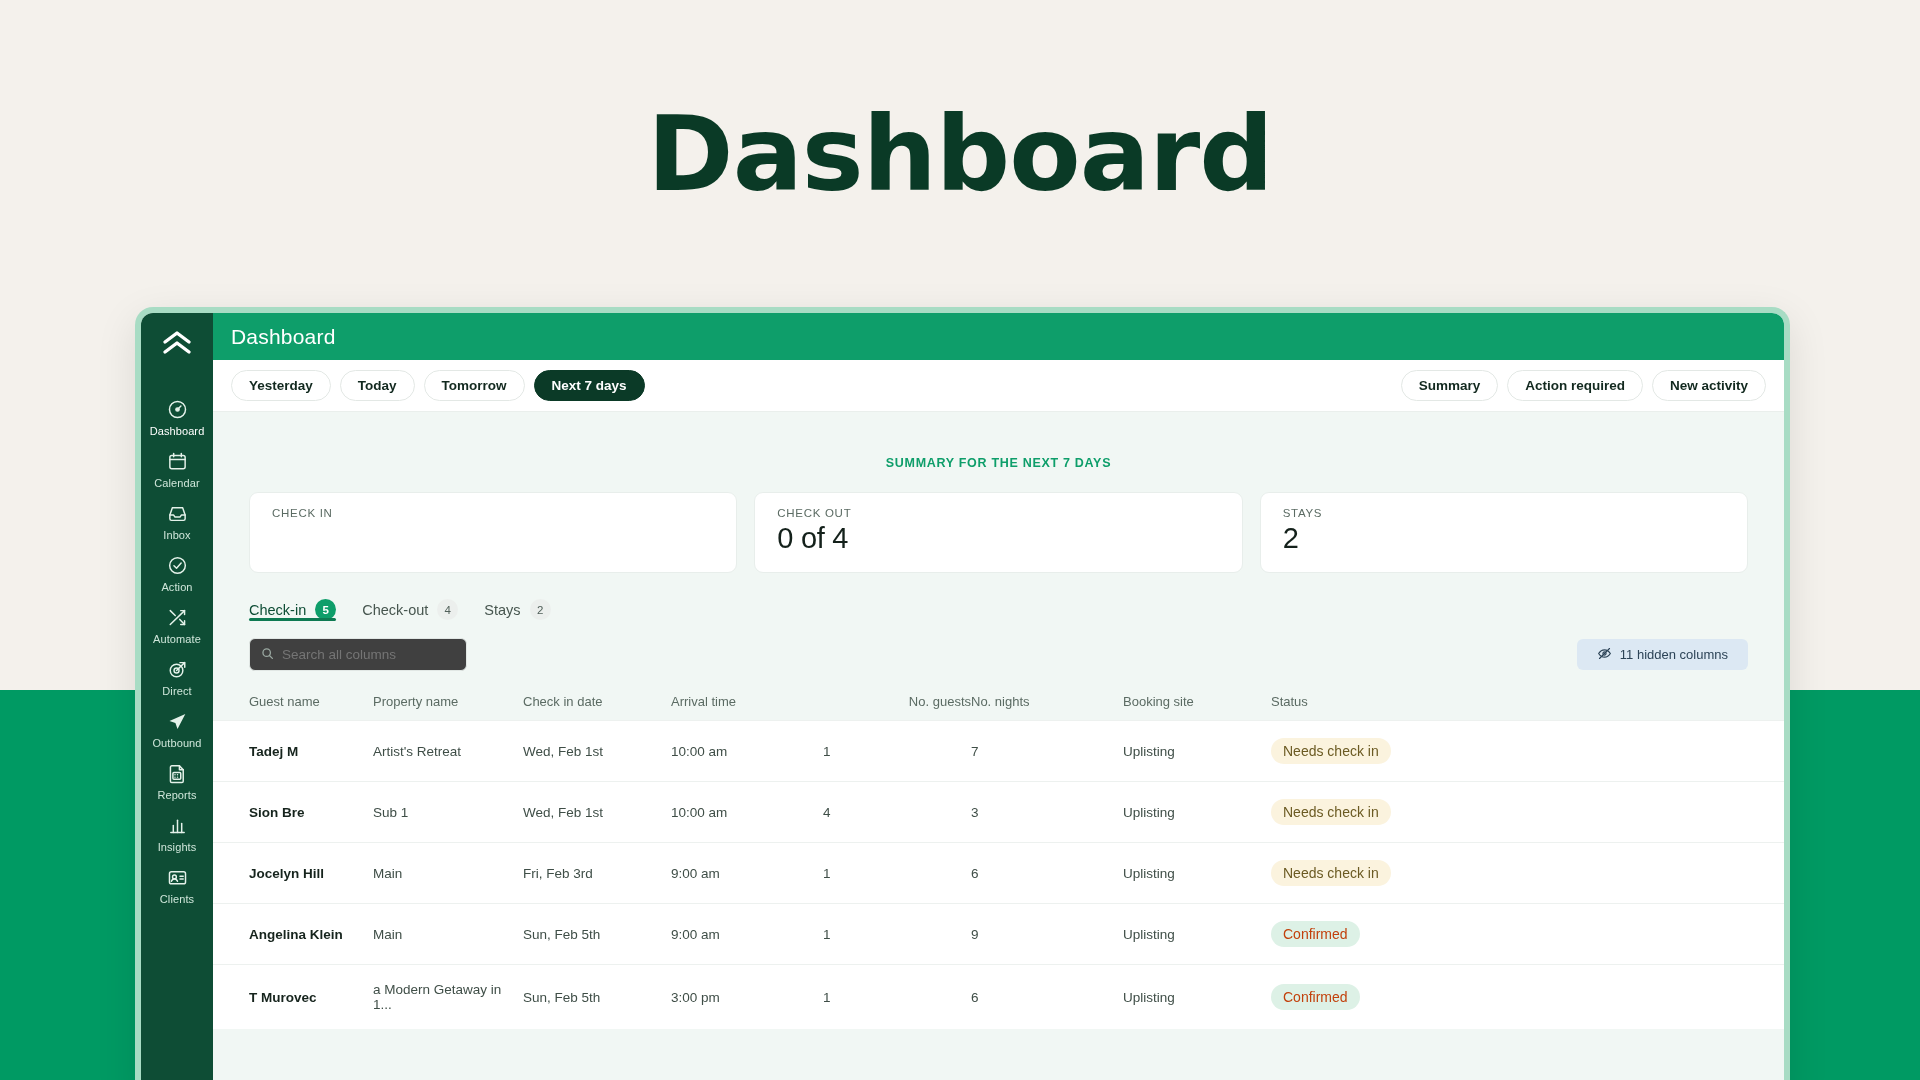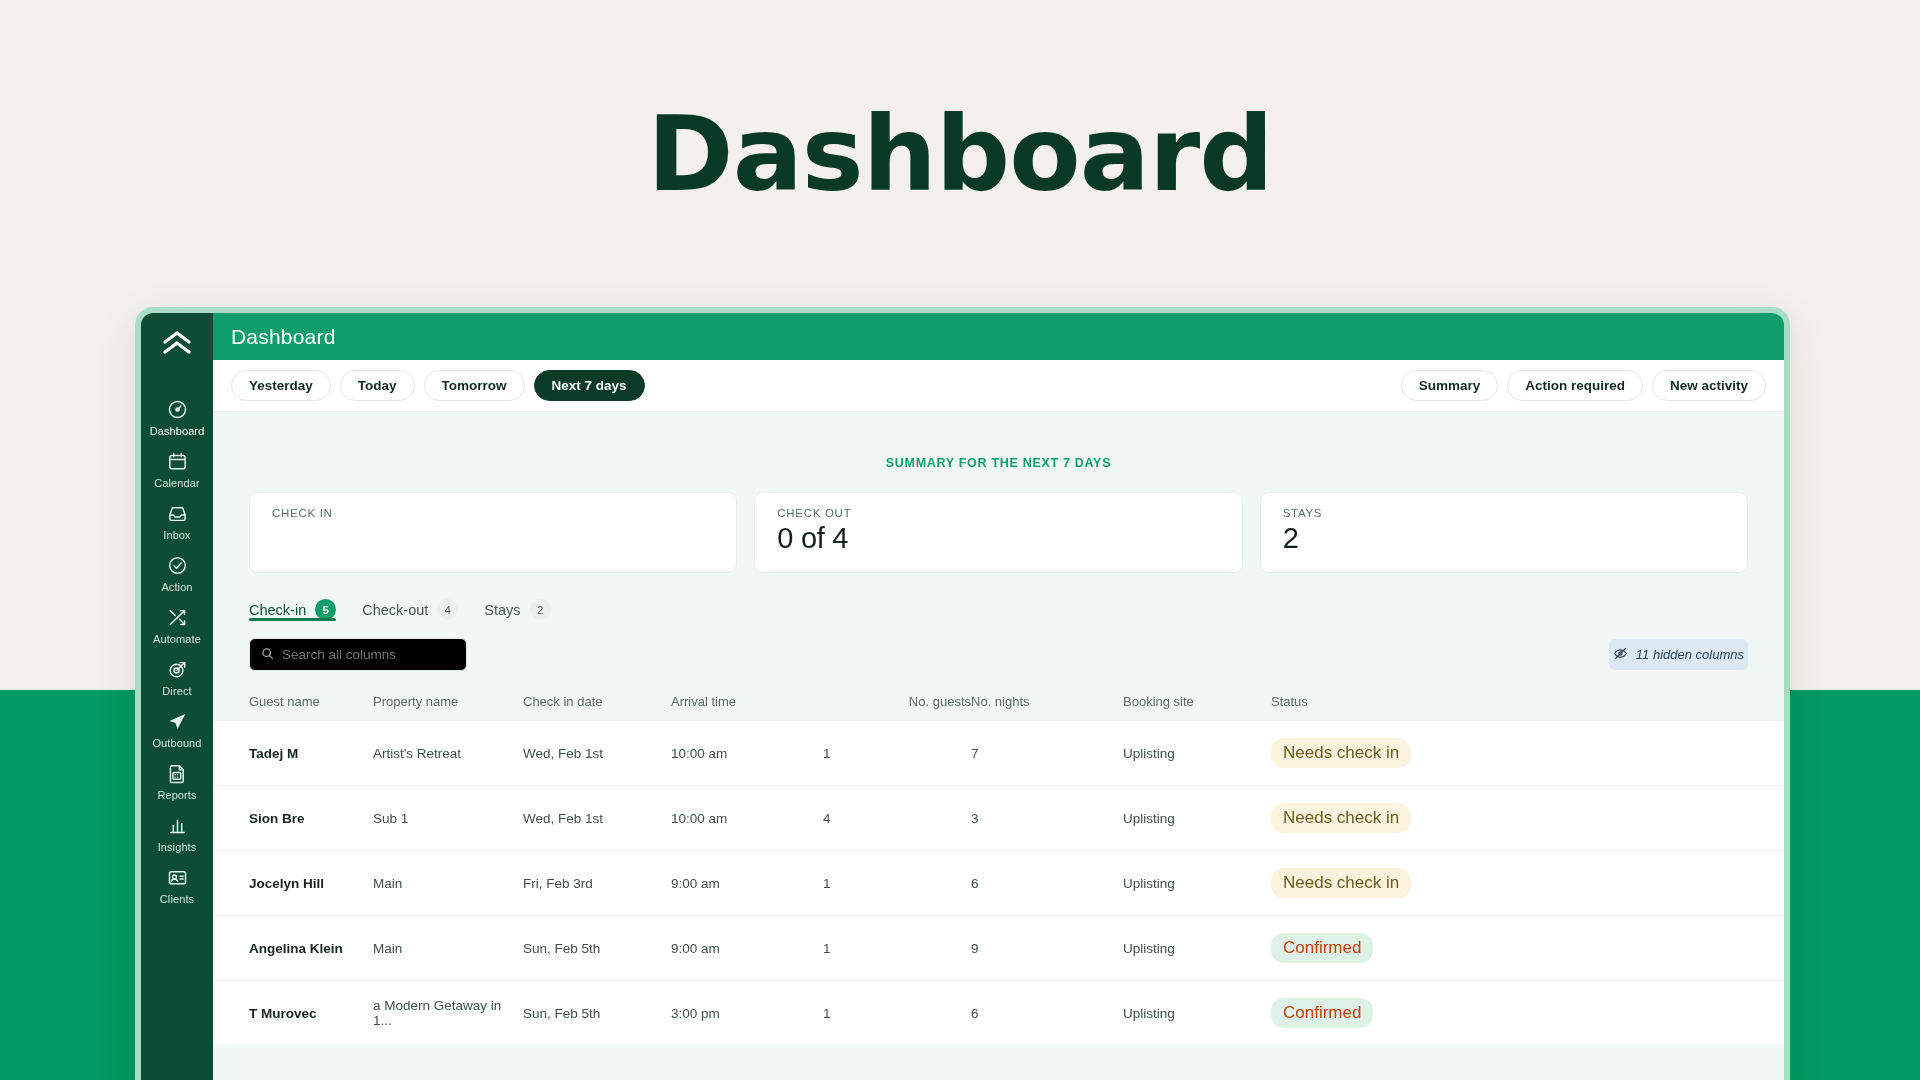--- a/index.html
+++ b/index.html
@@ -111,48 +111,48 @@
   .badge {
     min-width: 21px; height: 21px; border-radius: 11px; padding: 0 6px;
     display: flex; align-items: center; justify-content: center;
     font-size: 11.5px; background: #ECEFED; color: #51605A;
   }
   .badge.on { background: #0E9E6A; color: #fff; font-weight: 700; }
 
   .tablebar { display: flex; align-items: center; justify-content: space-between; padding: 17px 36px 0 36px; }
   .search {
     width: 218px; height: 33px; border: 1px solid #E1E7E4; border-radius: 6px;
-    background: #000000; display: flex; align-items: center; gap: 8px; padding: 0 11px;
+    background: #404040; display: flex; align-items: center; gap: 8px; padding: 0 11px;
   }
   .search svg { width: 13px; height: 13px; color: #9AA8A1; flex: 0 0 13px; }
   .search input {
     border: none; outline: none; font-size: 13.5px; color: #8E9B95;
     font-family: "Liberation Sans", sans-serif; width: 100%; background: transparent;
   }
   .hidden-cols {
-    height: 31px; padding: 0 4px; border-radius: 6px; background: #DCE8F3;
+    height: 31px; padding: 0 20px; border-radius: 6px; background: #DCE8F3;
     display: flex; align-items: center; gap: 8px; cursor: pointer;
-    font-size: 13px; color: #2C4356; font-style: italic;
+    font-size: 13px; color: #2C4356;
   }
   .hidden-cols svg { width: 15px; height: 15px; }
 
   table { width: 100%; border-collapse: collapse; margin-top: 14px; }
   thead th {
     text-align: left; font-size: 13px; font-weight: 400; color: #5B6B63;
     padding: 9px 0 11px 0; background: #F1F7F4;
   }
   tbody td {
     font-size: 13.5px; color: #3F4E47; padding: 17px 0; background: #fff;
     border-top: 1px solid #EDF1EF;
   }
   tbody td.guest { font-weight: 700; color: #16241D; }
   thead th:first-child, tbody td:first-child { padding-left: 36px; }
   .st {
     display: inline-block; padding: 5px 12px; border-radius: 13px;
-    font-size: 17px; white-space: nowrap;
+    font-size: 14px; white-space: nowrap;
   }
   .st-needs { background: #FBF3DE; color: #6B5A22; }
   .st-conf { background: #DDF1E6; color: #c2410c; }
 
   .col-guest { width: 160px; }
   .col-prop { width: 150px; margin-left: 15px; }
   .col-cid { width: 148px; }
   .col-arr { width: 152px; }
   .col-ng { width: 148px; text-align: right; }
   .col-nn { width: 152px; }

